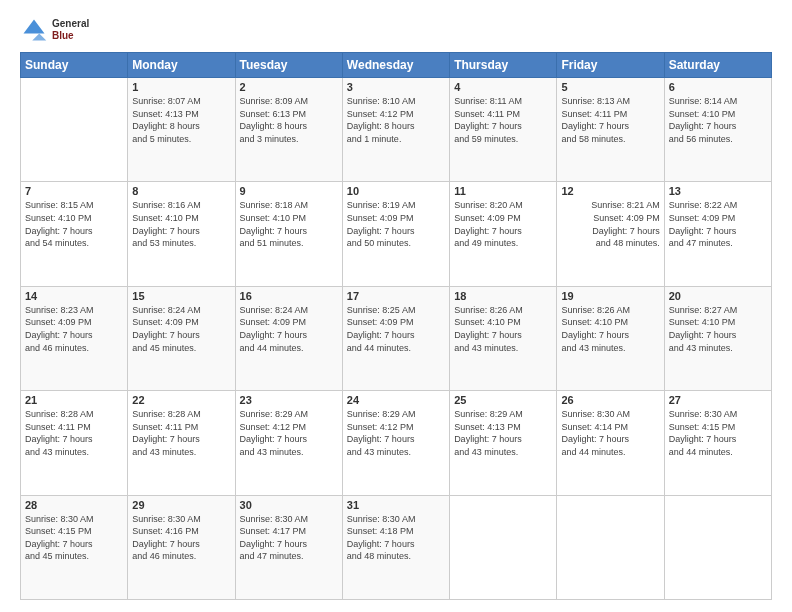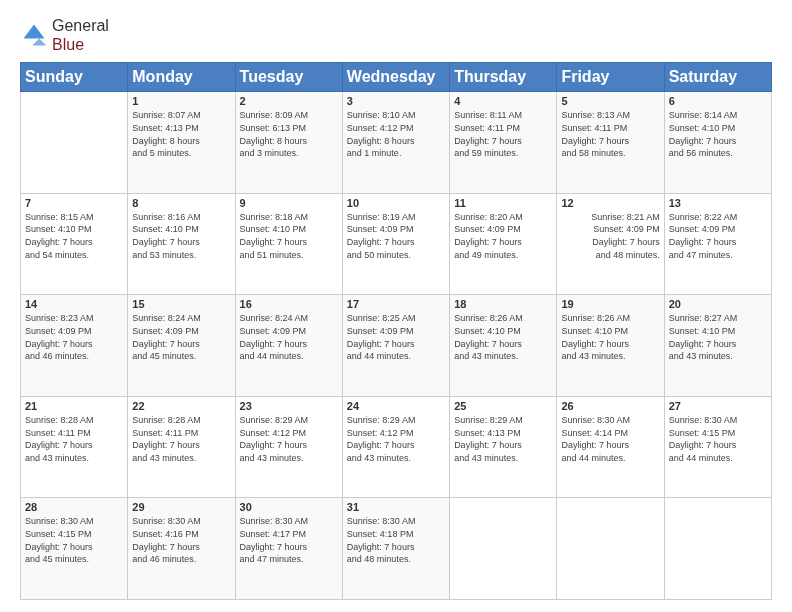--- a/index.html
+++ b/index.html
@@ -22,22 +22,22 @@
       justify-content: space-between;
       align-items: flex-start;
       margin-bottom: 8px;
     }
     .logo {
       display: flex;
       align-items: center;
       gap: 4px;
     }
     .logo-text {
-      font-size: 16px;
-      font-weight: normal;
+      font-size: 10px;
+      font-weight: bold;
       color: #333;
       line-height: 1.2;
     }
     .logo-text .blue { color: #7f1d1d; }
     .logo-icon {
       width: 28px;
       height: 28px;
     }
     .title-block {
       text-align: right;
@@ -55,21 +55,21 @@
     .calendar {
       flex: 1;
       border: 1px solid #ccc;
       border-collapse: collapse;
       width: 100%;
       table-layout: fixed;
     }
     .calendar thead tr th {
       background: #4a7fc1;
       color: #fff;
-      font-size: 16px;
+      font-size: 12px;
       font-weight: bold;
       padding: 5px 4px;
       text-align: left;
       border: 1px solid #3a6fad;
     }
     .calendar tbody tr td {
       vertical-align: top;
       border: 1px solid #ccc;
       padding: 3px 4px;
       font-size: 9.5px;

